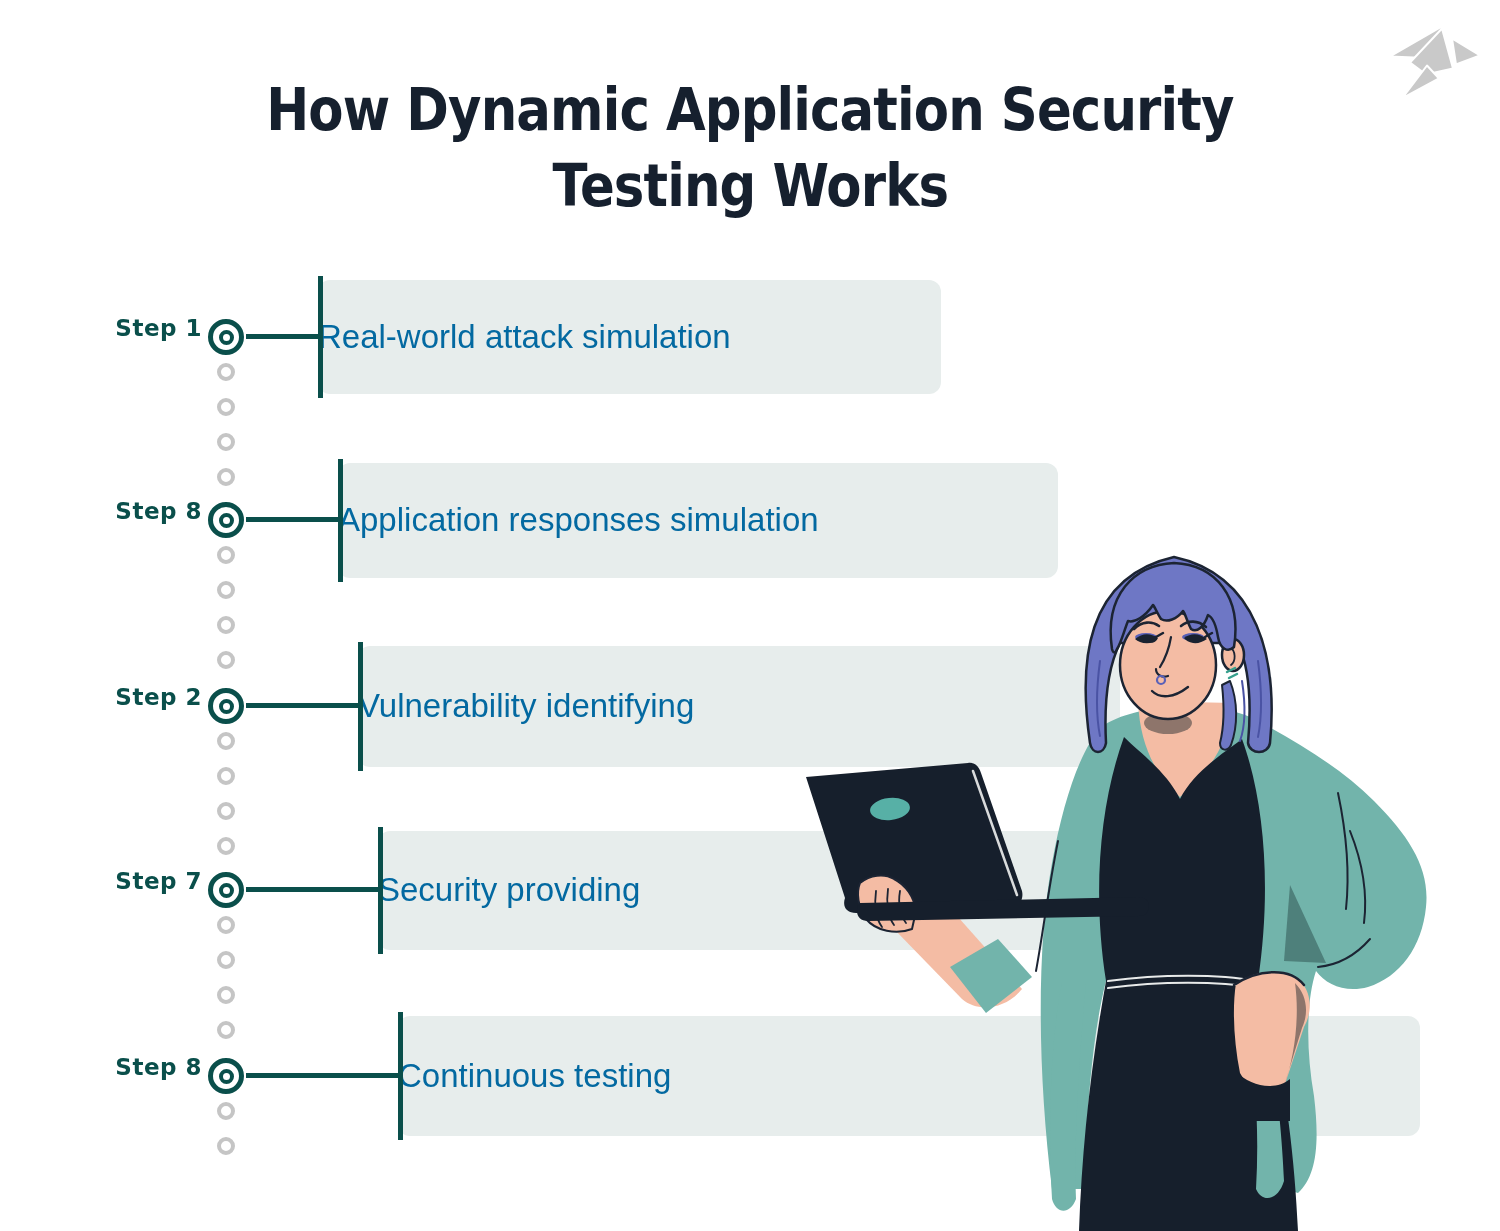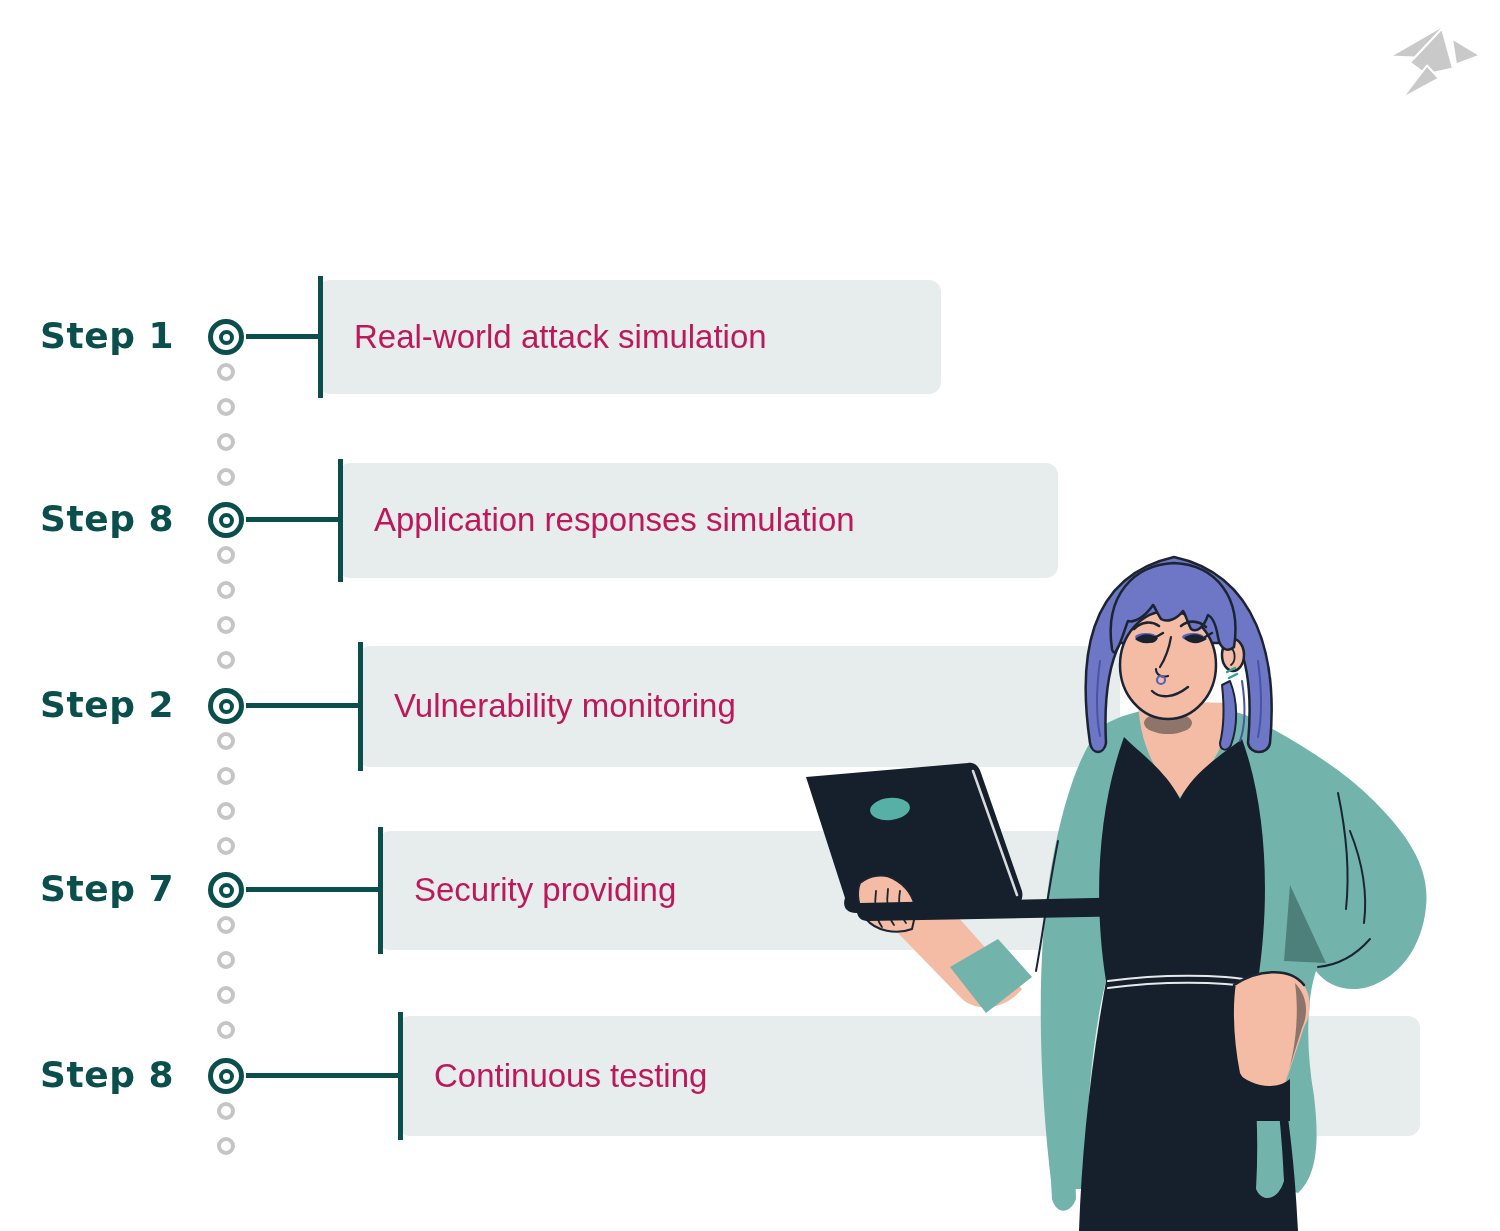--- a/index.html
+++ b/index.html
@@ -4,32 +4,32 @@
 <style>
   html,body{margin:0;padding:0;background:#ffffff;}
   .canvas{position:relative;width:1500px;height:1231px;background:#ffffff;overflow:hidden;
           font-family:"DejaVu Sans",sans-serif;
           --teal:#0a4f4b; --boxbg:#e7edec; --dot:#c5c5c5;}
   .logo{position:absolute;left:1382px;top:16px;width:100px;height:86px;}
   .title{position:absolute;left:0;top:72px;width:1500px;text-align:center;
          color:#16202e;font-weight:800;font-size:59px;line-height:76px;letter-spacing:-1px;}
   .title .tline{display:inline-block;transform:scaleX(.87);white-space:nowrap;}
   .row{position:absolute;left:0;top:0;width:100%;height:0;}
-  .step-label{position:absolute;left:12px;top:calc(var(--cy) - 22px);width:162px;text-align:right;
-              font-weight:800;font-size:36px;color:var(--teal);letter-spacing:.5px;}
+  .step-label{position:absolute;left:40px;top:calc(var(--cy) - 22px);width:162px;text-align:right;
+              font-weight:800;font-size:23px;color:var(--teal);letter-spacing:.5px;}
   .target{position:absolute;left:208px;top:calc(var(--cy) - 18px);width:26px;height:26px;
           border:5px solid var(--teal);border-radius:50%;display:flex;align-items:center;justify-content:center;background:#fff;}
   .target .inner{width:7px;height:7px;border:4px solid var(--teal);border-radius:50%;}
   .connector{position:absolute;left:246px;top:calc(var(--cy) - 3px);width:calc(var(--bx) - 246px);height:5px;background:var(--teal);}
   .bar{position:absolute;left:var(--bx);top:calc(var(--cy) - var(--bh)/2 - 4px);width:5px;
        height:calc(var(--bh) + 8px);background:var(--teal);z-index:2;}
   .box{position:absolute;left:var(--bx);top:calc(var(--cy) - var(--bh)/2);width:var(--bw);height:var(--bh);
        background:var(--boxbg);border-radius:12px;display:flex;align-items:center;
-       padding-left:36px;box-sizing:border-box;
-       font-family:"Liberation Sans",sans-serif;font-weight:400;font-size:33px;color:#be185d;}
+       box-sizing:border-box;
+       font-family:"Liberation Sans",sans-serif;font-weight:400;font-size:33px;color:#0369a1;}
   .dot{position:absolute;left:217px;width:10px;height:10px;border:4px solid var(--dot);border-radius:50%;background:#fff;}
   .dot:nth-of-type(1){top:calc(var(--cy) + 26px);}
   .dot:nth-of-type(2){top:calc(var(--cy) + 61px);}
   .dot:nth-of-type(3){top:calc(var(--cy) + 96px);}
   .dot:nth-of-type(4){top:calc(var(--cy) + 131px);}
   .woman{position:absolute;left:790px;top:531px;width:700px;height:700px;z-index:5;}
 </style>
 </head>
 <body>
 
@@ -37,20 +37,24 @@
 
   <svg class="logo" viewBox="0 0 100 85">
     <g fill="#c9c9c9" stroke="#ffffff" stroke-width="2" stroke-linejoin="round">
       <polygon points="8,40 60,10 55,42"></polygon>
       <polygon points="28,46 60,12 71,52 44,58"></polygon>
       <polygon points="70,22 98,39 74,48"></polygon>
       <polygon points="20,82 45,49 57,62"></polygon>
     </g>
   </svg>
 
+  <h1 class="title" style="margin:0;">
+    <span class="tline">How Dynamic Application Security</span><br>
+    <span class="tline">Testing Works</span>
+  </h1>
 
   <div class="row" style="--cy:337px; --bx:318px; --bw:623px; --bh:114px;">
     <div class="step-label">Step 1</div>
     <div class="target">
         <div class="inner"></div>
       </div>
     <div class="connector"></div>
     <div class="bar"></div>
     <div class="box">
         <span>Real-world attack simulation</span>
@@ -78,21 +82,21 @@
   </div>
 
   <div class="row" style="--cy:706px; --bx:358px; --bw:762px; --bh:121px;">
     <div class="step-label">Step 2</div>
     <div class="target">
         <div class="inner"></div>
       </div>
     <div class="connector"></div>
     <div class="bar"></div>
     <div class="box">
-        <span>Vulnerability monitoring</span>
+        <span>Vulnerability identifying</span>
       </div>
     <span class="dot"></span>
       <span class="dot"></span>
       <span class="dot"></span>
       <span class="dot"></span>
   </div>
 
   <div class="row" style="--cy:890px; --bx:378px; --bw:868px; --bh:119px;">
     <div class="step-label">Step 7</div>
     <div class="target">

